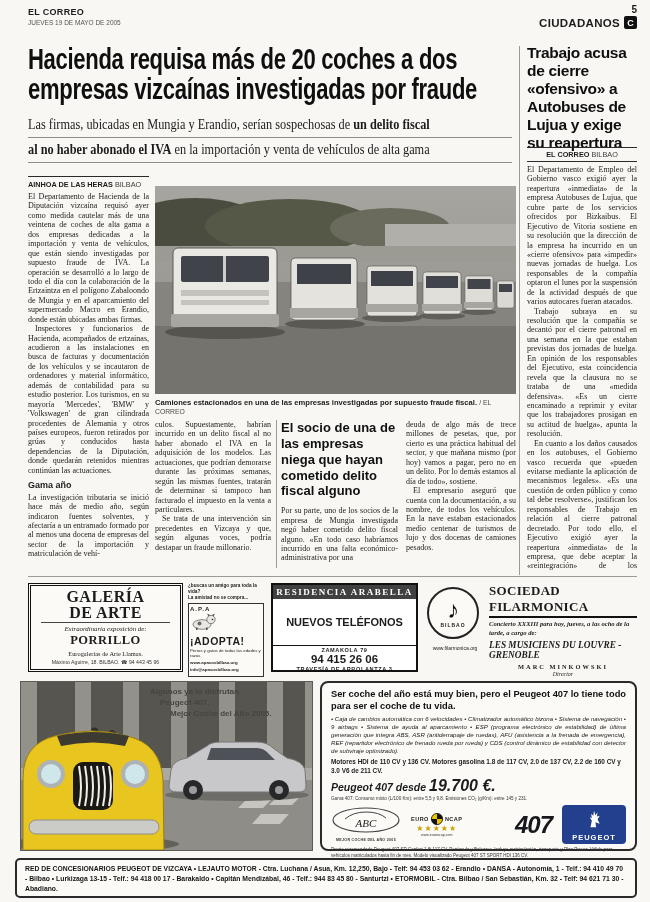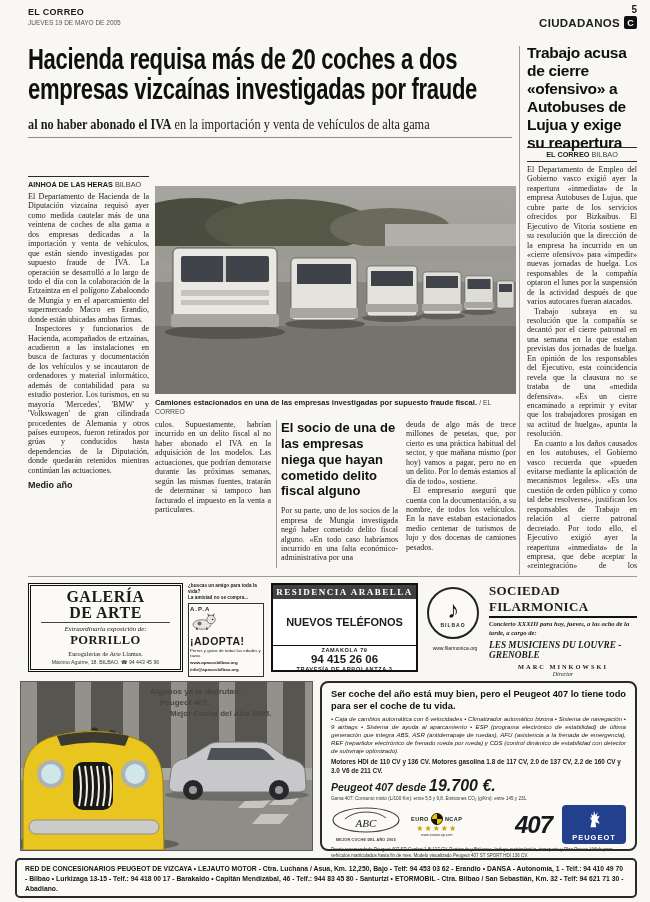--- a/index.html
+++ b/index.html
@@ -160,34 +160,40 @@
   <div class="headline sans">
     <div class="h-scale">
       <div class="h-line">Hacienda requisa más de 20 coches a dos</div>
       <div class="h-line">empresas vizcaínas investigadas por fraude</div>
     </div>
   </div>
 
   <div class="deck">
     <div class="deck-line">
         <div class="deck-scale">
+      <span>Las firmas, ubicadas en Mungia y Erandio, serían sospechosas de </span><b>un delito fiscal</b>
+    </div>
+      </div>
+    <div class="deck-line">
+        <div class="deck-scale">
       <b>al no haber abonado el IVA</b><span> en la importación y venta de vehículos de alta gama</span>
     </div>
       </div>
   </div>
 
   <div class="byline-main sans">
     <span>AINHOA DE LAS HERAS</span>
     <span class="place">BILBAO</span>
   </div>
 
   <div class="bodycol col1">
     <p>El Departamento de Hacienda de la Diputación vizcaína requisó ayer como medida cautelar más de una veintena de coches de alta gama a dos empresas dedicadas a la importación y venta de vehículos, que están siendo investigadas por supuesto fraude de IVA. La operación se desarrolló a lo largo de todo el día con la colaboración de la Ertzaintza en el polígono Zabaloondo de Mungia y en el aparcamiento del supermercado Macro en Erandio, donde están ubicadas ambas firmas.</p>
     <p class="cont">Inspectores y funcionarios de Hacienda, acompañados de ertzainas, acudieron a las instalaciones en busca de facturas y documentación de los vehículos y se incautaron de ordenadores y material informático, además de contabilidad para su estudio posterior. Los turismos, en su mayoría 'Mercedes', 'BMW' y 'Volkswagen' de gran cilindrada procedentes de Alemania y otros países europeos, fueron retirados por grúas y conducidos hasta dependencias de la Diputación, donde quedarán retenidos mientras continúan las actuaciones.</p>
-    <h4 class="subhead">Medio año</h4>
+    <h4 class="subhead">Gama año</h4>
+    <p>La investigación tributaria se inició hace más de medio año, según indicaron fuentes solventes, y afectaría a un entramado formado por al menos una docena de empresas del sector de la importación y matriculación de vehí-</p>
   </div>
 
   <div class="photo">
     <svg width="361" height="208" viewBox="0 0 361 208">
       <defs>
         <linearGradient id="sky" x1="0" y1="0" x2="0" y2="1">
           <stop offset="0" stop-color="#a6a5a0"></stop>
             <stop offset="1" stop-color="#8e8d88"></stop>
         </linearGradient>
       </defs>
@@ -226,20 +232,21 @@
       <rect x="344" y="98" width="13" height="8" fill="#42444b"></rect>
     </svg>
   </div>
   <div class="caption sans">
     <span>Camiones estacionados en una de las empresas investigadas por supuesto fraude fiscal.</span>
     <span class="credit">/ EL CORREO</span>
   </div>
 
   <div class="bodycol colA">
     <p>culos. Supuestamente, habrían incurrido en un delito fiscal al no haber abonado el IVA en la adquisición de los modelos. Las actuaciones, que podrían demorarse durante las próximas semanas, según las mismas fuentes, tratarán de determinar si tampoco han facturado el impuesto en la venta a particulares.</p>
+    <p class="cont">Se trata de una intervención sin precedentes en Vizcaya y que, según algunas voces, podría destapar un fraude millonario.</p>
   </div>
   <div class="vruleAB"></div>
   <div class="bodycol colB">
     <div class="pullquote sans">El socio de una de las empresas niega que hayan cometido delito fiscal alguno</div>
     <p>Por su parte, uno de los socios de la empresa de Mungia investigada negó haber cometido delito fiscal alguno. «En todo caso habríamos incurrido en una falta económico-administrativa por una</p>
   </div>
   <div class="bodycol colC">
     <p>deuda de algo más de trece millones de pesetas, que, por cierto es una práctica habitual del sector, y que mañana mismo (por hoy) vamos a pagar, pero no en un delito. Por lo demás estamos al día de todo», sostiene.</p>
     <p class="cont">El empresario aseguró que cuenta con la documentación, a su nombre, de todos los vehículos. En la nave estaban estacionados medio centenar de turismos de lujo y dos docenas de camiones pesados.</p>
   </div>

